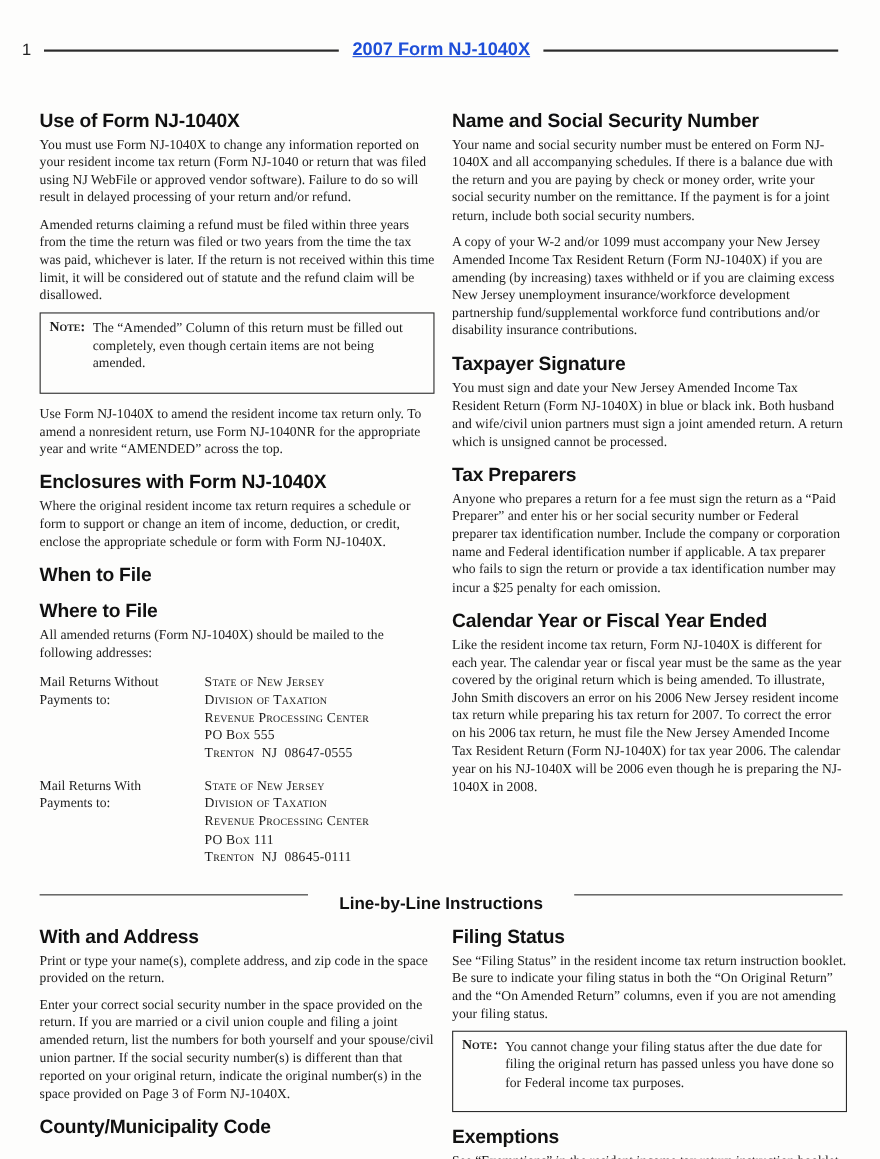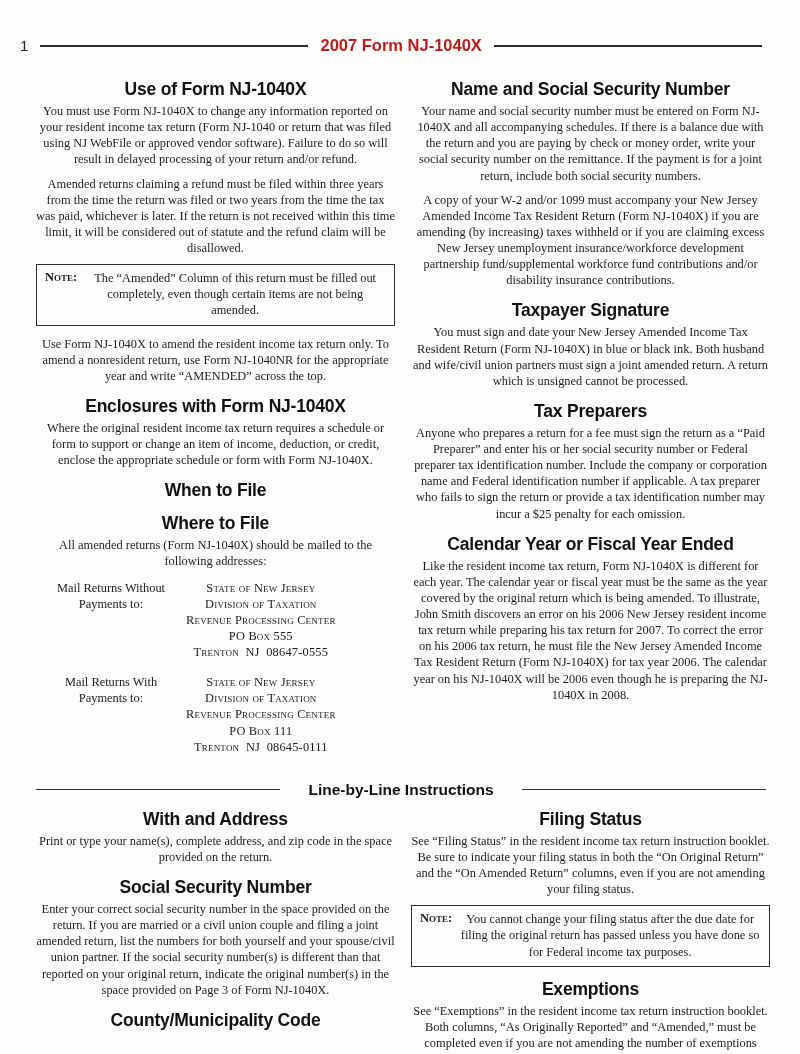--- a/index.html
+++ b/index.html
@@ -17,47 +17,46 @@
     margin:36px 38px 0 20px;
     gap:12px;
   }
   .page-num {
     font:15px "Liberation Sans", sans-serif;
     color:#222;
   }
   .h-rule { flex:1; border-top:2px solid #2b2b2b; height:0; }
   .header-title {
     font:bold 16.5px "Liberation Sans", sans-serif;
-    color:#b91c1c; white-space:nowrap;
+    color:#1d4ed8; white-space:nowrap;text-decoration:underline;
   }
   
   .cols {
     display:grid;
     grid-template-columns:1fr 1fr;
     column-gap:16px;
-    margin:24px 30px 0 36px;
-    text-align:center;
+    margin:44px 30px 0 36px;
   }
   section { display:block; }
   h2 {
     font:bold 17.5px "Liberation Sans", sans-serif;
     letter-spacing:-0.2px;
     color:#111;
     margin:12px 0 3px 0;
   }
   .col > section:first-child h2 { margin-top:0; }
   p.body {
     font:12.4px/1.3 "Liberation Serif", serif;
     color:#1c1c1c;
     margin:0 0 8px 0;
   }
   
   .note-box {
     border:1.5px solid #2b2b2b;
-    padding:5px 8px 6px 8px;
+    padding:5px 8px 18px 8px;
     margin:3px 0 10px 0;
     display:flex; gap:7px;
     background:transparent;
   }
   .note-label {
     font:bold 12.6px "Liberation Serif", serif;
     font-variant:small-caps;
     white-space:nowrap;
   }
   .note-text {
@@ -70,21 +69,21 @@
     font:12.4px/1.3 "Liberation Serif", serif;
   }
   .addr-lines { font:12.4px/1.3 "Liberation Serif", serif; }
   .addr-line {
     font-variant:small-caps;
     letter-spacing:0.2px;
     white-space:pre-wrap;
   }
   
   .mid-divider {
-    display:flex; align-items:center; gap:28px;
+    display:flex; gap:28px;
     margin:12px 34px 10px 36px;
   }
   .mid-rule { flex:1; border-top:1.5px solid #2b2b2b; height:0; }
   .mid-title {
     font:bold 15.5px "Liberation Sans", sans-serif;
     color:#111; white-space:nowrap;
   }
   .bottom.cols { margin-top:0; }
 </style>
 </head>
@@ -194,21 +193,20 @@
 
   <div class="cols bottom">
     <div class="col">
 
       <section>
         <h2>With and Address</h2>
         <p class="body">Print or type your name(s), complete address, and zip code in the space provided on the return.</p>
       </section>
 
       <section>
-        <h2>Social Security Number</h2>
         <p class="body">Enter your correct social security number in the space provided on the return. If you are married or a civil union couple and filing a joint amended return, list the numbers for both yourself and your spouse/civil union partner. If the social security number(s) is different than that reported on your original return, indicate the original number(s) in the space provided on Page 3 of Form NJ-1040X.</p>
       </section>
 
       <section>
         <h2>County/Municipality Code</h2>
 
       </section>
 
     </div>
 

